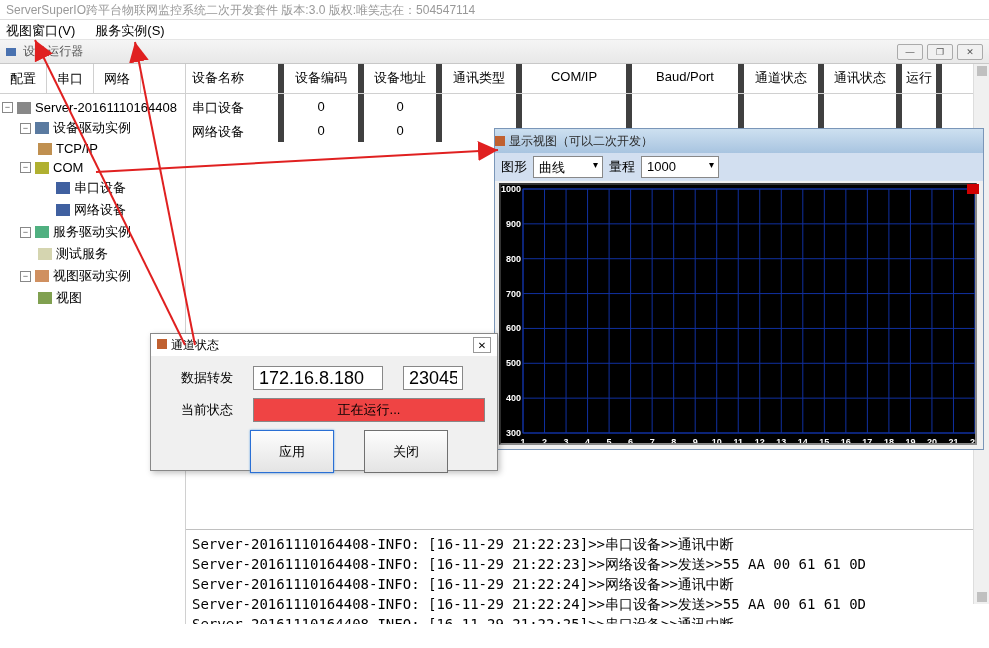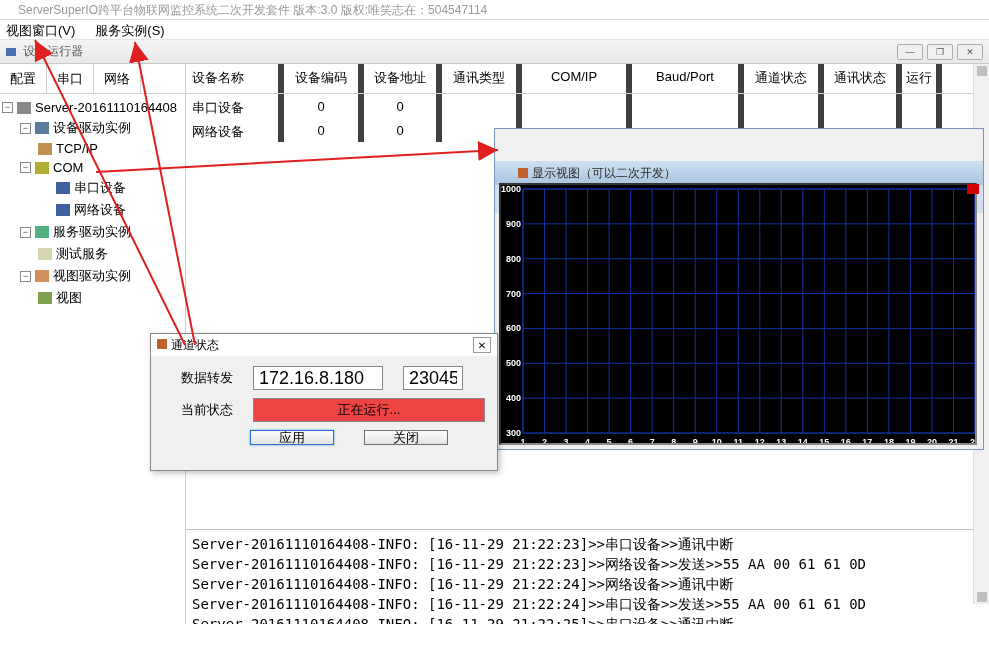--- a/index.html
+++ b/index.html
@@ -1,17 +1,17 @@
 <!DOCTYPE html>
 <html><head>
 <meta charset="utf-8">
 <style>
 * { box-sizing: border-box; margin: 0; padding: 0; }
 body { font-family: "Microsoft YaHei", Arial, sans-serif; font-size: 13px; background: #fff; width: 989px; height: 648px; position: relative; overflow: hidden; color: #000; }
-.titlebar { height: 20px; padding: 2px 18px; color: #999; font-size: 12px; border-bottom: 1px solid #ddd; }
+.titlebar { height: 20px; padding: 2px 6px; color: #999; font-size: 12px; border-bottom: 1px solid #ddd; }
 .menubar { height: 20px; padding: 2px 6px; border-bottom: 1px solid #e5e5e5; display: flex; gap: 20px; }
 .menubar span { cursor: default; }
 .mdi-icon { width: 10px; height: 8px; display: inline-block; background: #4a72b0; vertical-align: middle; margin-right: 4px; }
 .subwin-bar { height: 24px; background: linear-gradient(#f5f5f5, #e8e8e8); padding: 3px 6px; display: flex; justify-content: space-between; align-items: center; border-bottom: 1px solid #c8c8c8; }
 .subwin-title { color: #555; font-size: 12px; }
 .win-buttons { display: flex; gap: 4px; }
 .win-btn { width: 26px; height: 16px; border: 1px solid #aaa; background: #f0f0f0; display: flex; align-items: center; justify-content: center; font-size: 9px; color: #555; border-radius: 2px; }
 .main-row { display: flex; height: 560px; }
 .left-panel { width: 186px; border-right: 1px solid #d0d0d0; display: flex; flex-direction: column; }
 .left-header { height: 30px; display: flex; border-bottom: 1px solid #d0d0d0; }
@@ -57,27 +57,27 @@
 
 .dialog { position: absolute; left: 150px; top: 333px; width: 348px; height: 138px; background: #f0f0f0; border: 1px solid #888; box-shadow: 2px 2px 6px rgba(0,0,0,0.25); }
 .dialog-title { height: 22px; background: #fff; padding: 3px 6px; display: flex; justify-content: space-between; align-items: center; font-size: 12px; }
 .dialog-title .icon { width: 10px; height: 10px; background: #c06030; display: inline-block; margin-right: 4px; }
 .dialog-close { width: 18px; height: 16px; border: 1px solid #999; display: flex; align-items: center; justify-content: center; font-size: 10px; }
 .dialog-body { padding: 10px 12px; }
 .form-row { display: flex; align-items: center; gap: 20px; margin-bottom: 8px; }
 .form-label { width: 70px; text-align: right; }
 .form-input { height: 24px; border: 1px solid #888; background: #fff; padding: 2px 5px; font-size: 18px; }
 .form-display { height: 24px; border: 1px solid #888; background: #ef4444; padding: 2px 5px; flex: 1; text-align: center; }
-.btn { width: 84px; height: 15px; background: linear-gradient(#fdfdfd, #e4e4e4); border: 1px solid #707070; display: flex; align-items: center; justify-content: center; }
+.btn { width: 84px; height: 43px; background: linear-gradient(#fdfdfd, #e4e4e4); border: 1px solid #707070; display: flex; align-items: center; justify-content: center; }
 .btn.focused { border: 1px solid #2a6fd4; box-shadow: 0 0 2px #5a9fe4; }
 .dlg-buttons { display: flex; gap: 30px; justify-content: center; margin-top: 4px; padding-left: 50px; }
 
 
 .graph-win { position: absolute; left: 494px; top: 128px; width: 490px; height: 322px; background: #f0f0f0; border: 1px solid #7a96b8; }
-.graph-title { height: 24px; background: linear-gradient(#cde0f0, #a8c4e0); padding: 3px 23px; display: flex; align-items: center; font-size: 12px; color: #2a2a2a; margin-top: 32px; }
+.graph-title { height: 24px; background: linear-gradient(#cde0f0, #a8c4e0); padding: 3px 0; display: flex; align-items: center; font-size: 12px; color: #2a2a2a; }
 .graph-title .icon { width: 10px; height: 10px; background: #c06030; display: inline-block; margin-right: 4px; }
 .graph-toolbar { height: 28px; background: #d2dff0; padding: 2px 6px; display: flex; align-items: center; gap: 6px; }
 .combo { height: 22px; background: #fff; border: 1px solid #888; padding: 2px 22px 2px 5px; position: relative; font-size: 13px; }
 .combo::after { content: "▾"; position: absolute; right: 4px; top: 2px; font-size: 10px; }
 .graph-canvas { position: absolute; left: 4px; top: 54px; width: 478px; height: 262px; background: #000; border: 2px inset #888; }
 .graph-canvas svg { width: 100%; height: 100%; }
 .graph-red { position: absolute; right: 4px; top: 55px; width: 12px; height: 10px; background: #d00000; }
 
 
 .arrow-svg { position: absolute; left: 0; top: 0; width: 989px; height: 648px; pointer-events: none; z-index: 50; }

